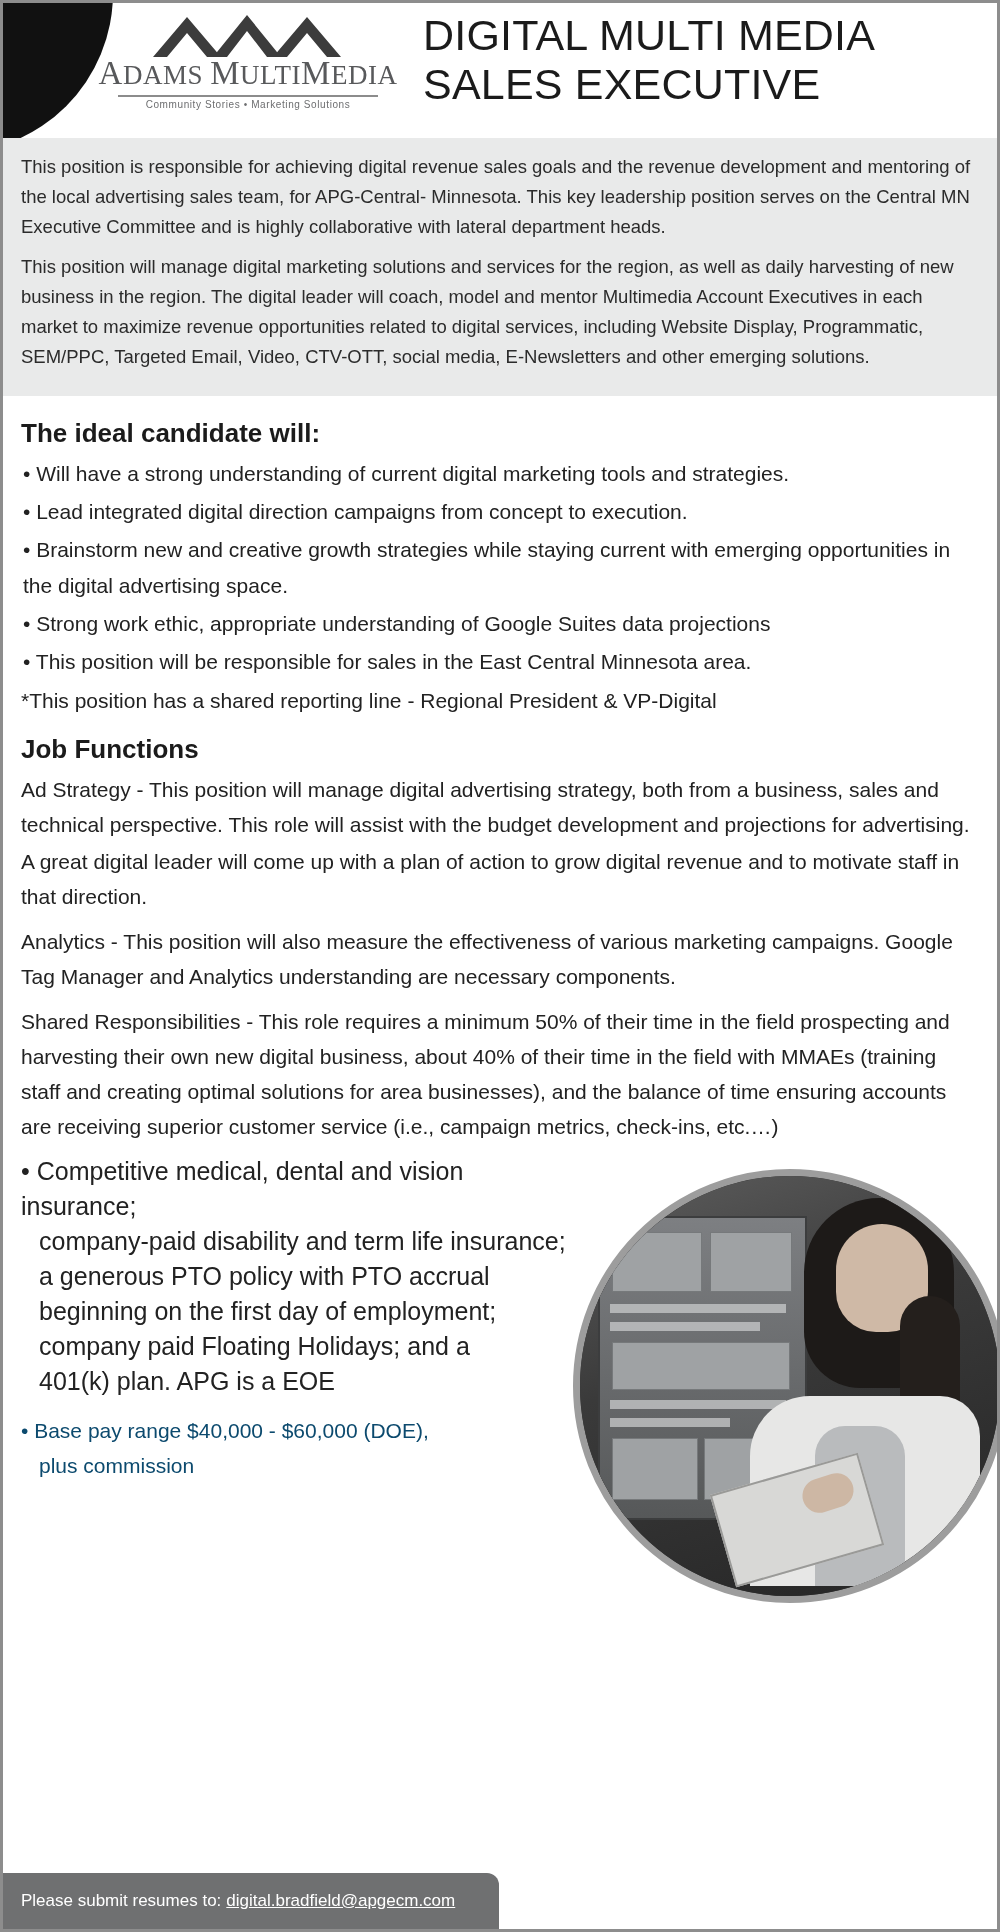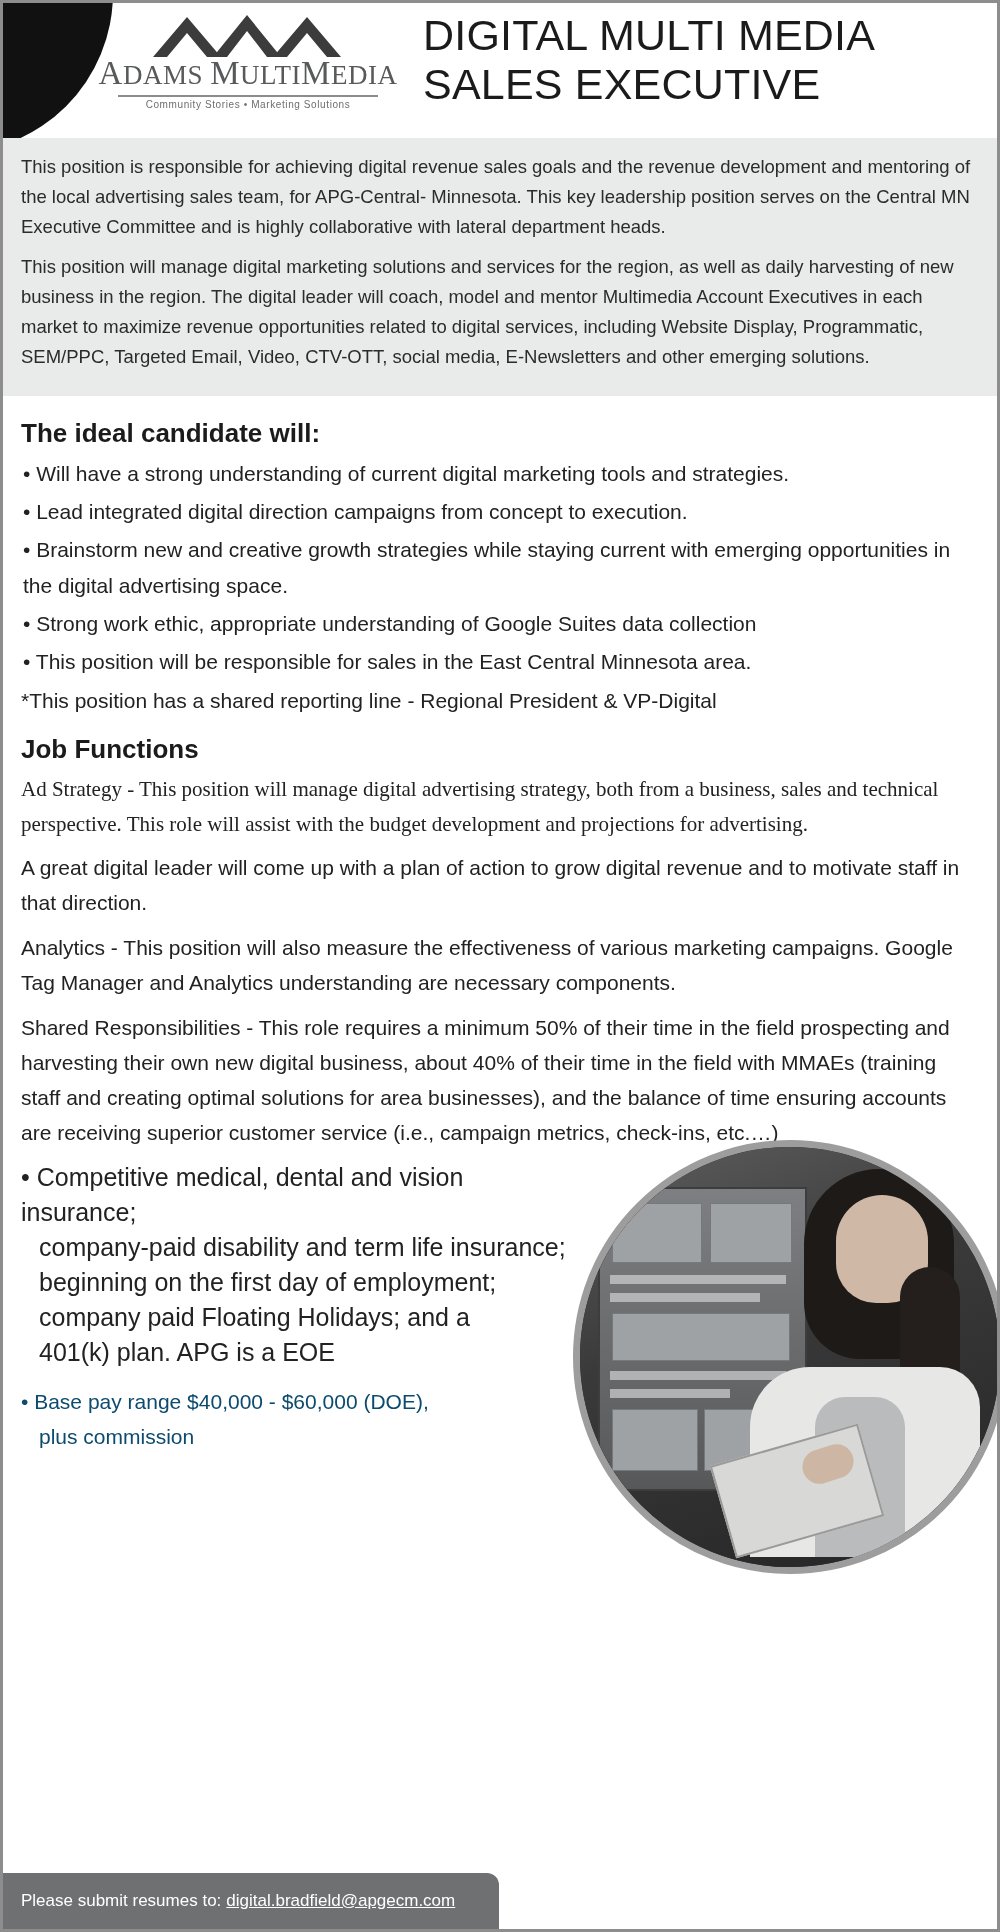--- a/index.html
+++ b/index.html
@@ -122,21 +122,21 @@
     margin: 0 0 2px 0;
     color: #222222;
     padding-left: 2px;
   }
   .para {
     font-size: 21px;
     line-height: 35px;
     margin: 0 0 10px 0;
     color: #222222;
   }
-  .para.nogap { margin-bottom: 8px; font-family: Liberation Serif, serif; }
+  .para.nogap { margin-bottom: 2px; }
   .note {
     font-size: 21px;
     line-height: 34px;
     margin: 4px 0 0 0;
     color: #222222;
   }
 
   
   .lower {
     position: relative;
@@ -309,36 +309,37 @@
   <div class="intro">
     <p>This position is responsible for achieving digital revenue sales goals and the revenue development and mentoring of the local advertising sales team, for APG-Central- Minnesota. This key leadership position serves on the Central MN Executive Committee and is highly collaborative with lateral department heads.</p>
     <p class="second">This position will manage digital marketing solutions and services for the region, as well as daily harvesting of new business in the region. The digital leader will coach, model and mentor Multimedia Account Executives in each market to maximize revenue opportunities related to digital services, including Website Display, Programmatic, SEM/PPC, Targeted Email, Video, CTV-OTT, social media, E-Newsletters and other emerging solutions.</p>
   </div>
 
   <div class="body">
     <h2 class="section">The ideal candidate will:</h2>
     <div class="bullet">• Will have a strong understanding of current digital marketing tools and strategies.</div>
     <div class="bullet">• Lead integrated digital direction campaigns from concept to execution.</div>
     <div class="bullet">• Brainstorm new and creative growth strategies while staying current with emerging opportunities in the digital advertising space.</div>
-    <div class="bullet">• Strong work ethic, appropriate understanding of Google Suites data collection</div>
+    <div class="bullet">• Strong work ethic, appropriate understanding of Google Suites data projections</div>
     <div class="bullet">• This position will be responsible for sales in the East Central Minnesota area.</div>
     <div class="note">*This position has a shared reporting line - Regional President &amp; VP-Digital</div>
 
     <h2 class="section tight">Job Functions</h2>
     <div class="para nogap">Ad Strategy - This position will manage digital advertising strategy, both from a business, sales and technical perspective. This role will assist with the budget development and projections for advertising.</div>
     <div class="para">A great digital leader will come up with a plan of action to grow digital revenue and to motivate staff in that direction.</div>
     <div class="para">Analytics - This position will also measure the effectiveness of various marketing campaigns. Google Tag Manager and Analytics understanding are necessary components.</div>
     <div class="para">Shared Responsibilities - This role requires a minimum 50% of their time in the field prospecting and harvesting their own new digital business, about 40% of their time in the field with MMAEs (training staff and creating optimal solutions for area businesses), and the balance of time ensuring accounts are receiving superior customer service (i.e., campaign metrics, check-ins, etc.…)</div>
   </div>
 
   <div class="lower">
     <div class="benefit-list">
       <div class="benefit-item">
         <span>• Competitive medical, dental and vision insurance;</span>
         <span class="cont">company-paid disability and term life insurance;</span>
+        <span class="cont">a generous PTO policy with PTO accrual</span>
         <span class="cont">beginning on the first day of employment;</span>
         <span class="cont">company paid Floating Holidays; and a</span>
         <span class="cont">401(k) plan. APG is a EOE</span>
       </div>
       <div class="pay-item">
         <span>• Base pay range $40,000 - $60,000 (DOE),</span>
         <span class="cont">plus commission</span>
       </div>
     </div>
 

